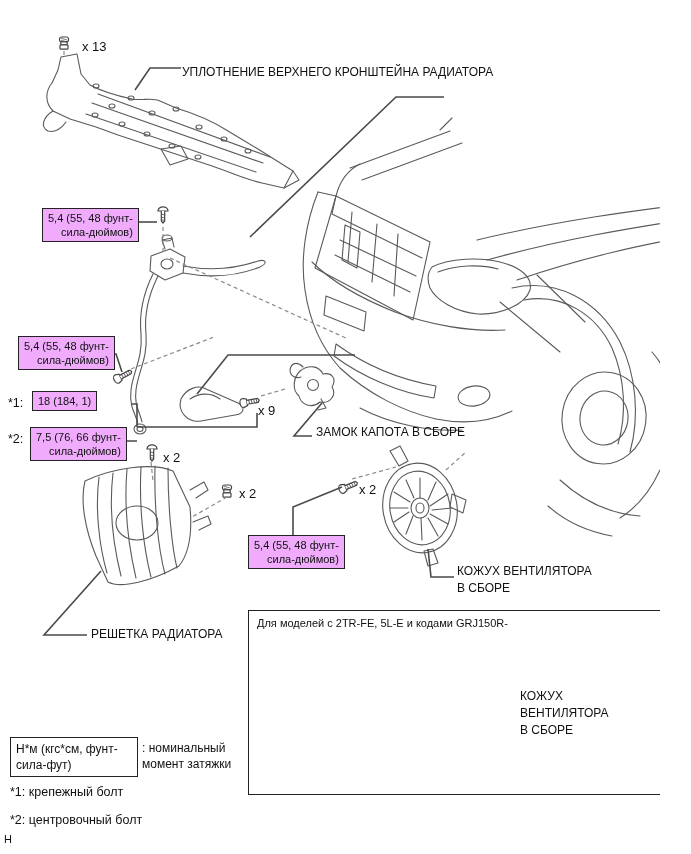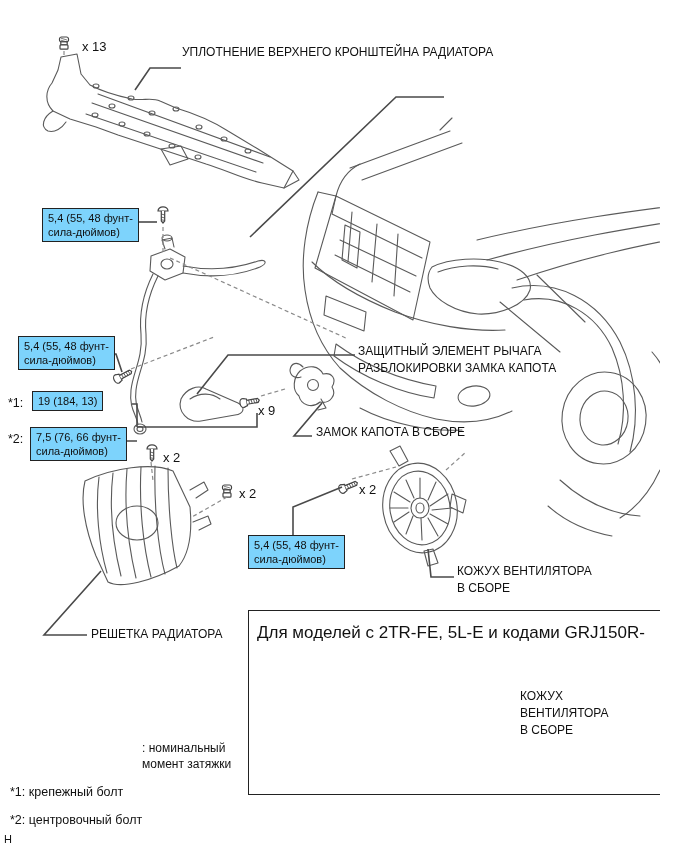--- a/index.html
+++ b/index.html
@@ -4,29 +4,29 @@
 <style>
   html,body{margin:0;padding:0;background:#fff;}
   #stage{
     position:relative;width:660px;height:854px;background:#ffffff;
     font-family:"Liberation Sans", sans-serif;color:#111;overflow:hidden;
   }
   #art{position:absolute;left:0;top:0;}
   .lbl{position:absolute;font-size:12px;line-height:17px;color:#111;white-space:nowrap;}
   .cnt{position:absolute;font-size:13px;color:#111;white-space:nowrap;}
   .tbox{
-    position:absolute;border:1.5px solid #222;background:#7dd3fc;
-    padding:2px 5px;font-size:11px;line-height:14px;color:#111;white-space:nowrap;
+    position:absolute;border:1.5px solid #222;background:#f0abfc;
+    padding:2px 5px;font-size:11px;line-height:14px;color:#111;white-space:nowrap;text-align:right;
   }
   .star{position:absolute;font-size:12.5px;color:#111;white-space:nowrap;}
   .bigbox{
     position:absolute;left:248px;top:610px;width:435px;height:183px;
     border:1.5px solid #222;background:#fff;
   }
-  .bigbox .txt{position:absolute;left:8px;top:12px;font-size:17px;line-height:20px;color:#111;}
+  .bigbox .txt{position:absolute;left:8px;top:2px;font-size:11px;line-height:20px;color:#111;}
   .legendbox{
     position:absolute;left:10px;top:737px;width:116px;
     border:1.5px solid #222;background:#fff;padding:3px 5px;
     font-size:12px;line-height:16px;color:#111;white-space:nowrap;
   }
   .note{position:absolute;font-size:12.5px;color:#111;white-space:nowrap;}
   .corner{position:absolute;left:4px;top:833px;font-size:11px;color:#111;}
   svg .art{stroke:#5a5a5a;stroke-width:1.1;fill:none;stroke-linejoin:round;stroke-linecap:round;}
   svg .lead{stroke:#4a4a4a;stroke-width:1.6;fill:none;stroke-linejoin:miter;}
   svg .dash{stroke:#8a8a8a;stroke-width:1.2;fill:none;stroke-dasharray:4 3;}
@@ -193,48 +193,44 @@
       <path d="M489,702 L516,702"></path>
       <path d="M132,222 L157,222"></path>
       <path d="M111,354 L116,354 L122,372"></path>
       <path d="M132,404 L137,404 L137,427 M124,441 L137,441 M137,427 L257,427 L257,413"></path>
       <path d="M293,535 L293,507 L342,487"></path>
     </g>
   </svg>
 
   <div class="cnt" style="left:82px;top:39px">x 13</div>
 
-  <div class="lbl" style="left:182px;top:44px">УПЛОТНЕНИЕ ВЕРХНЕГО КРОНШТЕЙНА РАДИАТОРА</div>
+  <div class="lbl" style="left:182px;top:64px">УПЛОТНЕНИЕ ВЕРХНЕГО КРОНШТЕЙНА РАДИАТОРА</div>
 
 
   <div class="tbox" style="left:42px;top:208px">
     <div>5,4 (55, 48 фунт-</div>
     <div>сила-дюймов)</div>
   </div>
 
   <div class="tbox" style="left:18px;top:336px">
     <div>5,4 (55, 48 фунт-</div>
     <div>сила-дюймов)</div>
   </div>
 
   <div class="star" style="left:8px;top:396px">*1:</div>
   <div class="tbox" style="left:32px;top:391px">
-    <div>19 (184, 13)</div>
+    <div>18 (184, 1)</div>
   </div>
 
   <div class="star" style="left:8px;top:432px">*2:</div>
   <div class="tbox" style="left:30px;top:427px">
     <div>7,5 (76, 66 фунт-</div>
     <div>сила-дюймов)</div>
   </div>
 
-  <div class="lbl" style="left:358px;top:343px">
-    <div>ЗАЩИТНЫЙ ЭЛЕМЕНТ РЫЧАГА</div>
-    <div>РАЗБЛОКИРОВКИ ЗАМКА КАПОТА</div>
-  </div>
 
   <div class="cnt" style="left:258px;top:403px">x 9</div>
 
   <div class="lbl" style="left:316px;top:424px">ЗАМОК КАПОТА В СБОРЕ</div>
 
   <div class="cnt" style="left:163px;top:450px">x 2</div>
   <div class="cnt" style="left:239px;top:486px">x 2</div>
   <div class="cnt" style="left:359px;top:482px">x 2</div>
 
   <div class="tbox" style="left:248px;top:535px">
@@ -253,20 +249,24 @@
     <div class="txt">
       <div>Для моделей с 2TR-FE, 5L-E и кодами GRJ150R-</div>
     </div>
   </div>
   <div class="lbl" style="left:520px;top:688px">
     <div>КОЖУХ</div>
     <div>ВЕНТИЛЯТОРА</div>
     <div>В СБОРЕ</div>
   </div>
 
+  <div class="legendbox">
+    <div>Н*м (кгс*см, фунт-</div>
+    <div>сила-фут)</div>
+  </div>
   <div class="lbl" style="left:142px;top:740px;font-size:12px;line-height:16px">
     <div>: номинальный</div>
     <div>момент затяжки</div>
   </div>
   <div class="note" style="left:10px;top:785px">*1: крепежный болт</div>
   <div class="note" style="left:10px;top:813px">*2: центровочный болт</div>
 
   <div class="corner">Н</div>
 </div>
 

